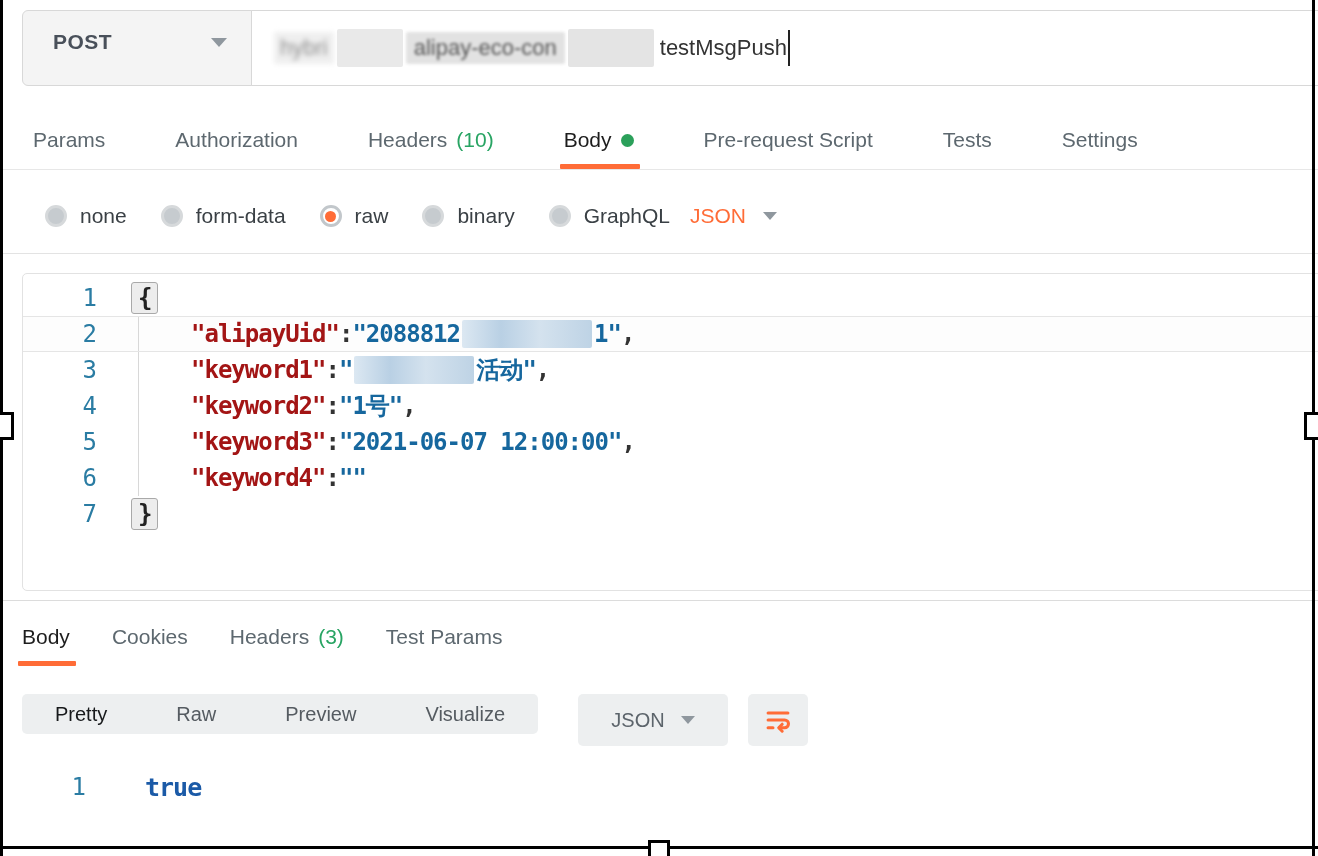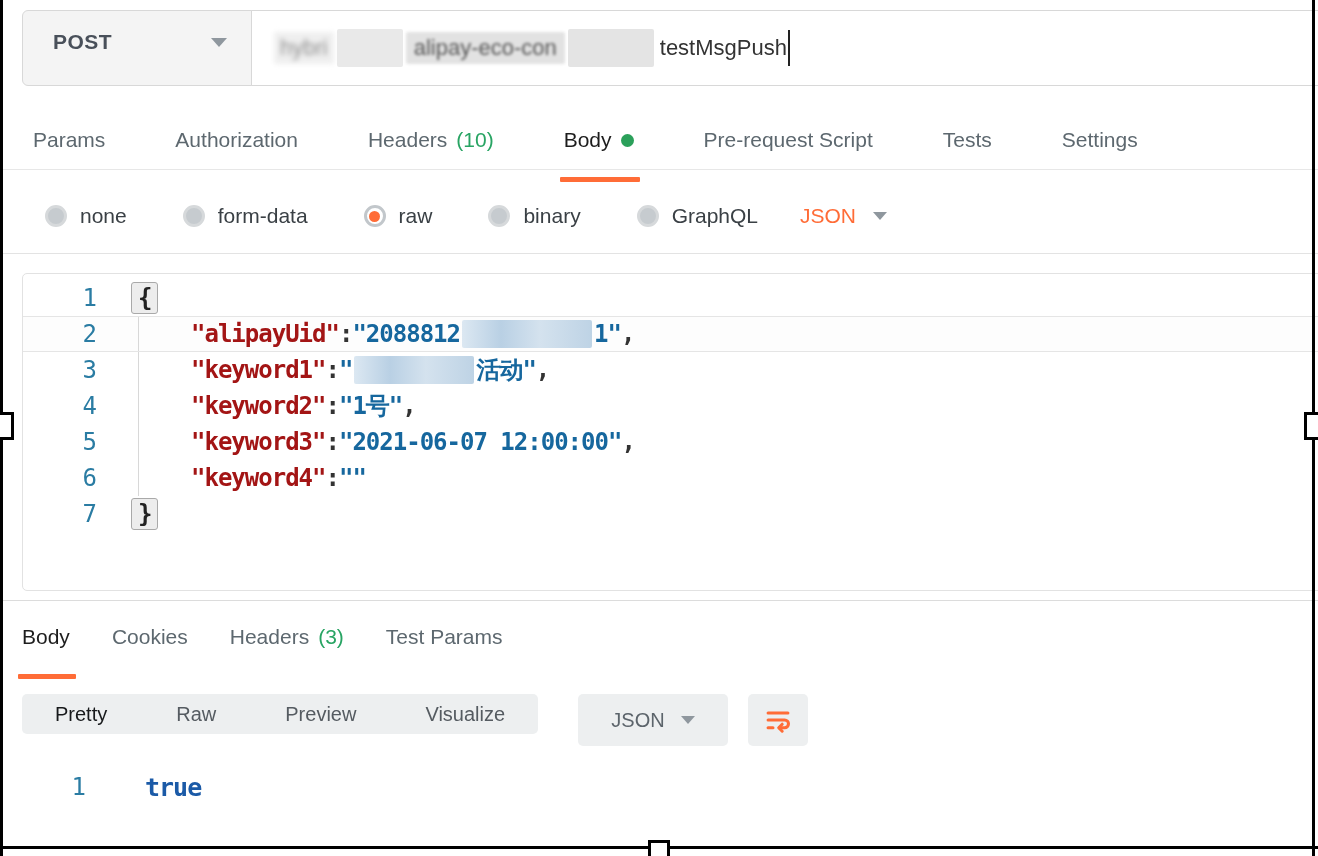--- a/index.html
+++ b/index.html
@@ -28,37 +28,37 @@
     border:1px solid #d8d8d8;display:flex;align-items:center;padding-left:22px;box-sizing:border-box;
     font-size:22px;color:#3d3d3d;cursor:text}
   .url-blur{filter:blur(2.5px);color:#8f8f8f;background:#efefef;padding:3px 6px;border-radius:2px}
   .url-redact{display:inline-block;width:66px;height:38px;background:#e9e9e9;margin:0 3px;border-radius:2px}
   .url-blur2{filter:blur(1.4px);color:#555;background:#e2e2e2;padding:3px 8px;border-radius:2px}
   .url-redact2{display:inline-block;width:86px;height:38px;background:#e4e4e4;margin:0 3px;border-radius:2px}
   #url-visible{color:#333;margin-left:3px}
   .text-cursor{display:inline-block;width:2px;height:36px;background:#222;margin-left:1px;vertical-align:middle}
 
   
-  .tab-row{position:absolute;display:flex;}
+  .tab-row{position:absolute;display:flex;align-items:center}
   #request-tabs{left:33px;top:115px;height:50px;gap:70px}
   #response-tabs{left:22px;top:612px;height:50px;gap:42px}
   .tab{font-size:21px;color:#5d686f;position:relative;display:flex;align-items:center;gap:9px;
     cursor:pointer;white-space:nowrap}
   .tab.active{color:#1d1d1d}
   .tab .count{color:#28a463}
   .tab .dot{width:13px;height:13px;border-radius:50%;background:#2ba05a}
   .tab .underline{position:absolute;left:-4px;right:-6px;bottom:-17px;height:5px;background:#ff6c37;border-radius:1px}
 
   .hr{position:absolute;left:0;width:1318px;height:1px;background:#e7e7e7}
   #hr-tabs{top:169px}
   #hr-editor{top:253px;background:#e3e3e3}
   #hr-response{top:600px;background:#dcdcdc}
 
   
-  #body-type-row{position:absolute;left:45px;top:199px;height:34px;display:flex;gap:56px;align-items:center}
+  #body-type-row{position:absolute;left:45px;top:199px;height:34px;display:flex;gap:34px;align-items:center}
   .radio-option{display:flex;align-items:center;gap:13px;font-size:21px;color:#3a4045;cursor:pointer;white-space:nowrap}
   .radio{width:16px;height:16px;border-radius:50%;background:#c6cbcf;border:3px solid #d6d9db;box-sizing:content-box;flex-shrink:0}
   .radio.selected{background:#fff;border-color:#c2c7cb;display:flex;align-items:center;justify-content:center}
   .radio-dot{width:11px;height:11px;border-radius:50%;background:#ff6c37}
   #language-selector{display:flex;align-items:center;gap:17px;font-size:21px;color:#ff6c37;cursor:pointer;margin-left:-14px}
 
   
   #editor-box{position:absolute;left:22px;top:273px;width:1310px;height:318px;border:1px solid #e2e2e2;
     border-radius:5px;background:#fff;padding-top:6px;box-sizing:border-box;
     font-family:"DejaVu Sans Mono", monospace;overflow:hidden}

